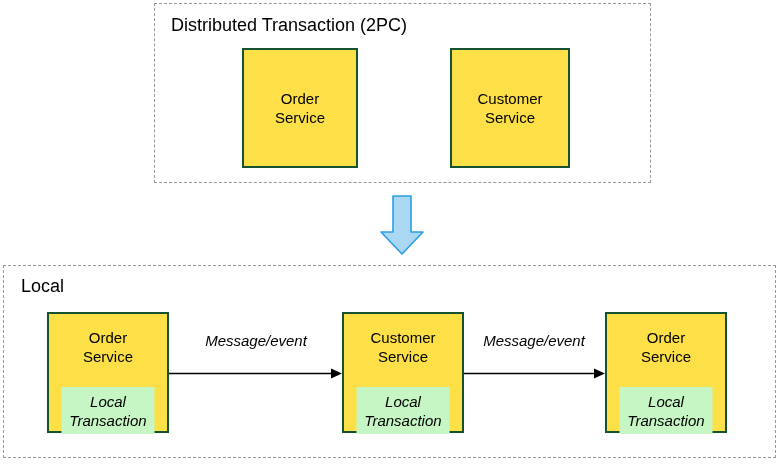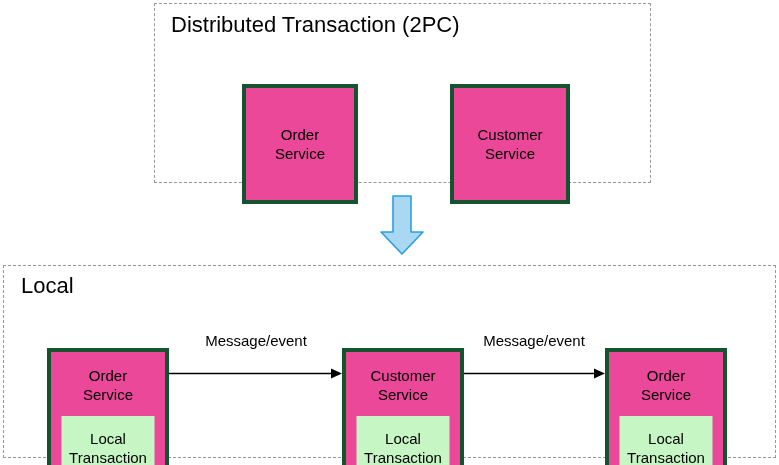--- a/index.html
+++ b/index.html
@@ -15,77 +15,78 @@
   .dashed-group {
     position: absolute;
     border: 1px dashed #979797;
     background: #ffffff;
     box-sizing: border-box;
   }
   #group-2pc  { left: 154px; top: 3px;   width: 497px; height: 180px; }
   #group-saga { left: 3px;   top: 265px; width: 773px; height: 193px; }
   .group-title {
     position: absolute;
-    font-size: 22px;
+    font-size: 18px;
     line-height: 22px;
     white-space: nowrap;
   }
   #group-2pc  .group-title { left: 16px; top: 10px; }
   #group-saga .group-title { left: 17px; top: 9px;  }
 
   .node {
     position: absolute;
-    border: 4px solid #14532d;
-    background: #ec4899;
+    border: 2px solid #14532d;
+    background: #fde047;
     box-sizing: border-box;
     text-align: center;
     font-size: 15px;
     line-height: 19px;
-    margin-top: 36px;
   }
   .center-node {
     display: flex;
     align-items: center;
     justify-content: center;
   }
   #box-2pc-order    { left: 242px; top: 48px; width: 116px; height: 120px; }
   #box-2pc-customer { left: 450px; top: 48px; width: 120px; height: 120px; }
   .node-label { display: block; width: 92px; margin: 0 auto; }
 
   .saga-node { top: 312px; width: 122px; height: 121px; }
   #saga-node-1 { left: 47px;  }
   #saga-node-2 { left: 342px; }
   #saga-node-3 { left: 605px; }
   .saga-node .node-label { margin-top: 14px; }
 
   .local-transaction {
     position: absolute;
     left: 50%;
-    top: 64px;
+    top: 73px;
     transform: translateX(-50%);
     width: 93px;
-    height: 63px;
+    height: 47px;
     background: #c6f6c3;
     display: flex;
     align-items: center;
     justify-content: center;
     font-size: 15px;
     line-height: 19px;
     text-align: center;
+    font-style: italic;
   }
 
   .edge-svg { position: absolute; overflow: visible; }
   #edge-1-svg { left: 169px; top: 366px; }
   #edge-2-svg { left: 464px; top: 366px; }
   .edge-label {
     position: absolute;
     transform: translateX(-50%);
     font-size: 15px;
     line-height: 19px;
     white-space: nowrap;
+    font-style: italic;
   }
   #edge-1-label { left: 256px; top: 331px; }
   #edge-2-label { left: 534px; top: 331px; }
 
   #down-arrow-svg { position: absolute; left: 378px; top: 192px; }
 </style>
 </head>
 <body>
 
 <div class="canvas">

